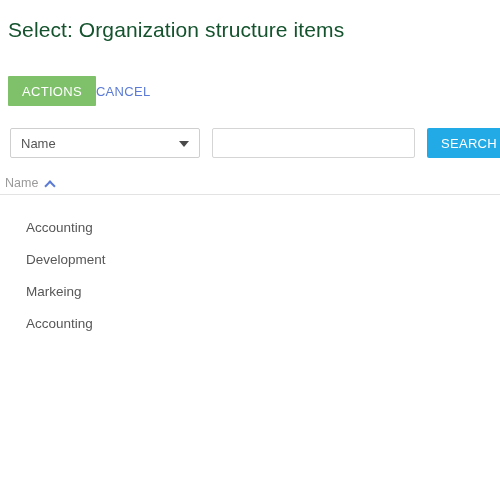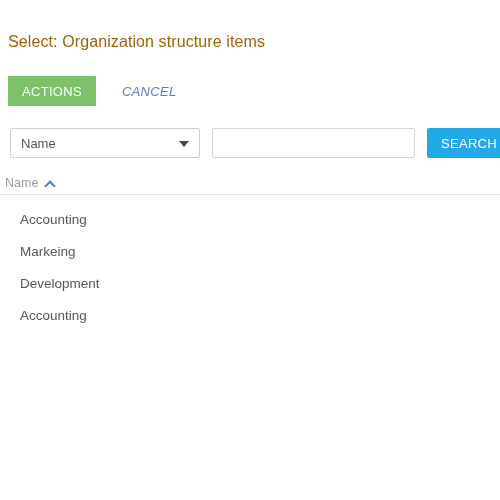--- a/index.html
+++ b/index.html
@@ -19,24 +19,24 @@
     position: relative;
     width: 500px;
     height: 500px;
     background: #ffffff;
   }
 
   
   .page-title {
     position: absolute;
     left: 8px;
-    top: 33px;
-    font-size: 16px;
+    top: 18px;
+    font-size: 21px;
     font-weight: 400;
-    color: #a16207;
+    color: #14532d;
     letter-spacing: 0.1px;
     white-space: nowrap;
   }
 
   
   .toolbar {
     position: absolute;
     left: 8px;
     top: 76px;
     height: 30px;
@@ -56,30 +56,28 @@
     letter-spacing: 0.3px;
     border: none;
     border-radius: 1px;
     cursor: pointer;
     box-sizing: border-box;
   }
   .link-btn {
     display: inline-flex;
     align-items: center;
     height: 30px;
-    margin-left: 26px;
     color: #5b7bd5;
     font-size: 13px;
     letter-spacing: 0.3px;
     cursor: pointer;
     background: none;
     border: none;
     padding: 0;
     font-family: inherit;
-    font-style: italic;
   }
   .caret-down {
     display: inline-block;
     width: 0;
     height: 0;
     margin-left: 6px;
     border-left: 5px solid transparent;
     border-right: 5px solid transparent;
     border-top: 6px solid #5b7bd5;
   }
@@ -187,22 +185,22 @@
     border-left: 2px solid #5b7bd5;
     border-top: 2px solid #5b7bd5;
     transform: rotate(45deg);
   }
   .table-body {
     padding-top: 8px;
   }
   .table-row {
     height: 32px;
     display: flex;
-    align-items: center;
-    padding-left: 20px;
+    align-items: flex-end;
+    padding-left: 26px;
     cursor: pointer;
   }
   .cell-name {
     font-size: 13.5px;
     color: #575757;
   }
 </style>
 </head>
 <body>
 
@@ -229,24 +227,24 @@
   <div class="table">
     <div class="table-head">
       <span class="th-label">Name</span>
       <span class="sort-chevron"></span>
     </div>
     <div class="table-body">
       <div class="table-row">
         <span class="cell-name">Accounting</span>
       </div>
       <div class="table-row">
+        <span class="cell-name">Development</span>
+      </div>
+      <div class="table-row">
         <span class="cell-name">Markeing</span>
-      </div>
-      <div class="table-row">
-        <span class="cell-name">Development</span>
       </div>
       <div class="table-row">
         <span class="cell-name">Accounting</span>
       </div>
     </div>
   </div>
 
 </div>
 
 </body></html>

